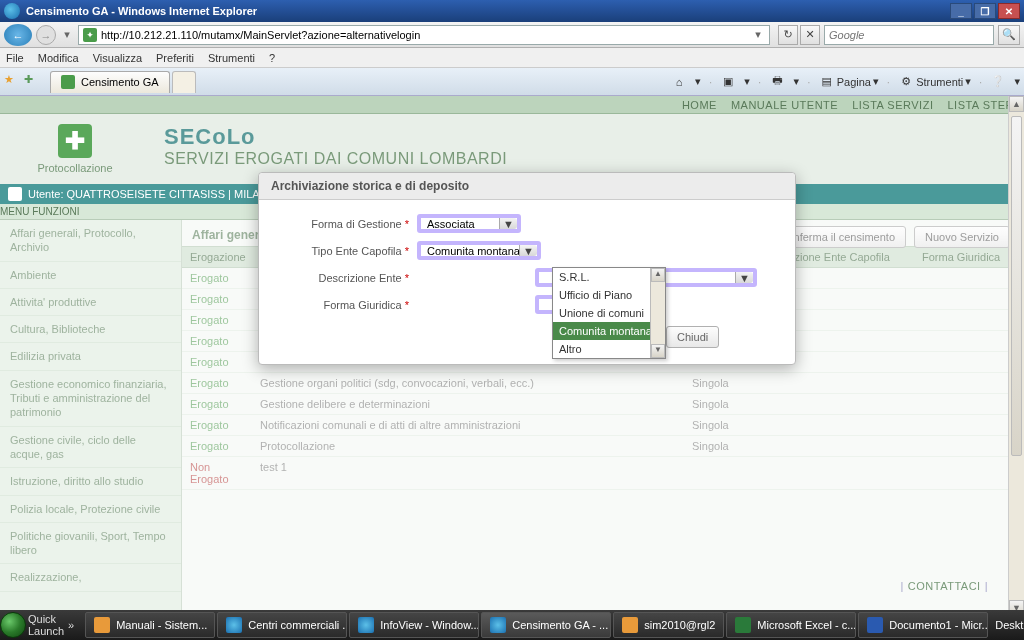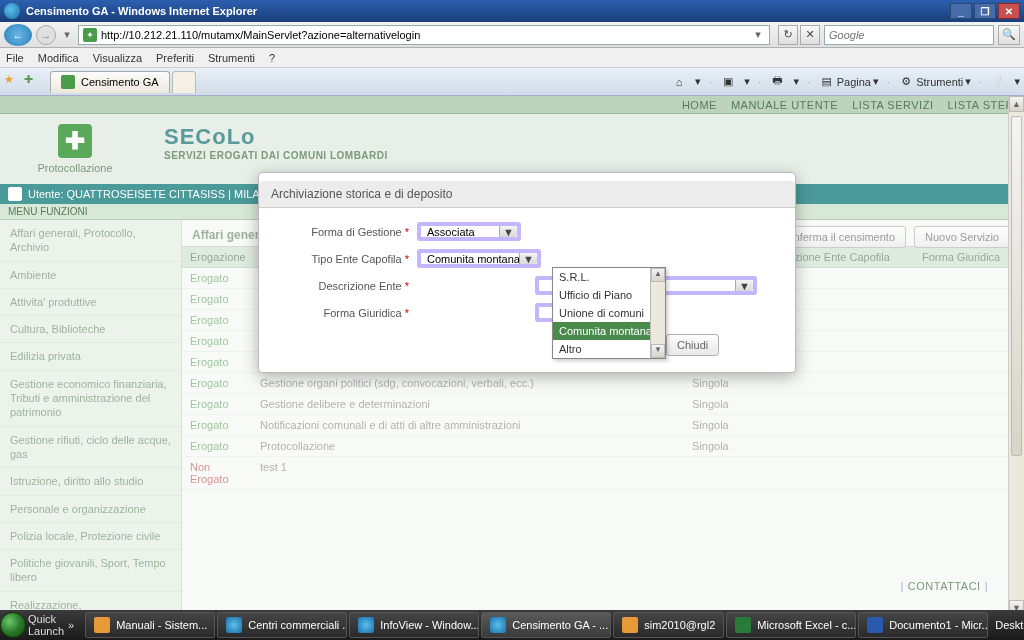--- a/index.html
+++ b/index.html
@@ -53,47 +53,47 @@
 
 .page-topnav { height:18px; background:#bcd4bc; border-bottom:1px solid #9ab89a; display:flex; justify-content:flex-end; align-items:center; gap:14px; padding:0 10px; color:#5a7a5a; font-size:10px;}
 .page-topnav span { letter-spacing:0.5px; }
 
 
 .band { height:70px; display:flex; }
 .logo-box { width:150px; background:#e8efe8; display:flex; flex-direction:column; align-items:center; justify-content:center; color:#7a9a7a;}
 .logo-box .plus { width:34px;height:34px;background:#5aa85a;color:#fff;font-size:24px;font-weight:bold;display:flex;align-items:center;justify-content:center;border-radius:4px;}
 .title-box { flex:1; background:#e8efe8; padding:10px 14px; color:#7a9a7a;}
 .title-box h1 { font-size:22px; color:#5a9a9a; font-weight:bold; letter-spacing:1px; }
-.title-box .sub { font-size:10px; letter-spacing:0.5px;font-weight:bold; }
+.title-box .sub { font-size:16px; letter-spacing:0.5px; }
 
 
 .userbar { height:20px; background:#4a9a9a; color:#fff; display:flex; align-items:center; padding:0 8px; gap:6px; font-size:11px; }
 .userbar .ui { width:14px;height:14px;background:#fff;border-radius:2px;display:inline-block;}
-.menu-funz { background:#d8e8d8; color:#5a7a5a; padding:2px 8px; font-size:10px; border-bottom:1px solid #b8ccb8;}
+.menu-funz { background:#d8e8d8; color:#5a7a5a; padding:2px 0; font-size:10px; border-bottom:1px solid #b8ccb8;}
 
 
 .main { display:flex; height: calc(100% - 128px); }
 .sidebar { width:182px; background:#e0ece0; border-right:1px solid #c0d0c0; overflow:hidden;}
 .sidebar .item { padding:6px 10px; color:#6a8a6a; border-bottom:1px solid #d0e0d0; line-height:1.3; }
 .content { flex:1; background:#f4f8f4; position:relative;}
 .content h2 { color:#6a8a6a; font-size:12px; font-weight:bold; padding:8px 10px 4px;}
 .act-btns { position:absolute; right:14px; top:6px; display:flex; gap:8px;}
 .sbtn { background:linear-gradient(#fdfdfd,#e8e8e8); border:1px solid #b0b0b0; border-radius:3px; padding:4px 10px; color:#666; font-size:11px;}
 
 .thead { display:flex; background:#cfe0cf; color:#5a7a5a; font-size:10px; border-top:1px solid #b8ccb8; border-bottom:1px solid #b8ccb8;}
 .thead div { padding:4px 8px; }
 .c-erog{width:70px;} .c-desc{flex:1;} .c-stat{width:100px;} .c-tipo{width:130px;} .c-forma{width:110px;}
 .trow { display:flex; color:#888; font-size:11px; border-bottom:1px solid #e4ece4;}
 .trow div { padding:4px 8px; }
 .trow .c-erog { color:#6aa86a; }
 .trow.ne .c-erog { color:#c05a5a; }
 
 
 .modal { position:absolute; left:258px; top:172px; width:538px; background:#fff; border:1px solid #bbb; box-shadow:0 4px 16px rgba(0,0,0,0.3); border-radius:4px; z-index:50;}
-.modal-head { background:#ececec; border-bottom:1px solid #ccc; padding:6px 12px; color:#555; font-weight:normal; font-size:12px; border-radius:4px 4px 0 0;margin-top:8px;}
+.modal-head { background:#ececec; border-bottom:1px solid #ccc; padding:6px 12px; color:#555; font-weight:bold; font-size:12px; border-radius:4px 4px 0 0;}
 .modal-body { padding:14px 20px 12px; }
 .frow { display:flex; align-items:center; margin-bottom:8px; gap:8px;}
 .frow label { width:130px; text-align:right; color:#555; }
 .req { color:#c00; }
 .sel { position:relative; display:flex; align-items:center; background:#fff; border:4px solid #c4b5fd; border-radius:3px; height:19px; padding:0 17px 0 6px; min-width:104px;}
 .sel .dd { position:absolute; right:0; top:0; bottom:0; width:18px; background:linear-gradient(#f4f4f4,#d8d8d8); border-left:1px solid #aaa; display:flex; align-items:center; justify-content:center; color:#444; border-radius:0 3px 3px 0;}
 .sel-wide { min-width:222px; }
 .sel-med { min-width:128px; }
 .dropdown { position:absolute; left:293px; top:94px; width:114px; background:#fff; border:1px solid #888; z-index:60; box-shadow:2px 2px 4px rgba(0,0,0,0.2);}
 .dropdown .opt { padding:3px 6px; color:#333;}
@@ -213,23 +213,22 @@
   <div class="menu-funz">MENU FUNZIONI</div>
 
   <div class="main">
     <div class="sidebar content-dim">
       <div class="item">Affari generali, Protocollo, Archivio</div>
       <div class="item">Ambiente</div>
       <div class="item">Attivita' produttive</div>
       <div class="item">Cultura, Biblioteche</div>
       <div class="item">Edilizia privata</div>
       <div class="item">Gestione economico finanziaria, Tributi e amministrazione del patrimonio</div>
-      <div class="item">Gestione rifiuti, ciclo delle acque, gas</div>
+      <div class="item">Gestione civile, ciclo delle acque, gas</div>
       <div class="item">Istruzione, diritto allo studio</div>
-      <div class="item">Personale e organizzazione</div>
       <div class="item">Polizia locale, Protezione civile</div>
       <div class="item">Politiche giovanili, Sport, Tempo libero</div>
       <div class="item">Realizzazione,</div>
     </div>
 
     <div class="content content-dim">
       <h2>Affari gener</h2>
       <div class="act-btns">
         <div class="sbtn">Conferma il censimento</div>
         <div class="sbtn">Nuovo Servizio</div>

